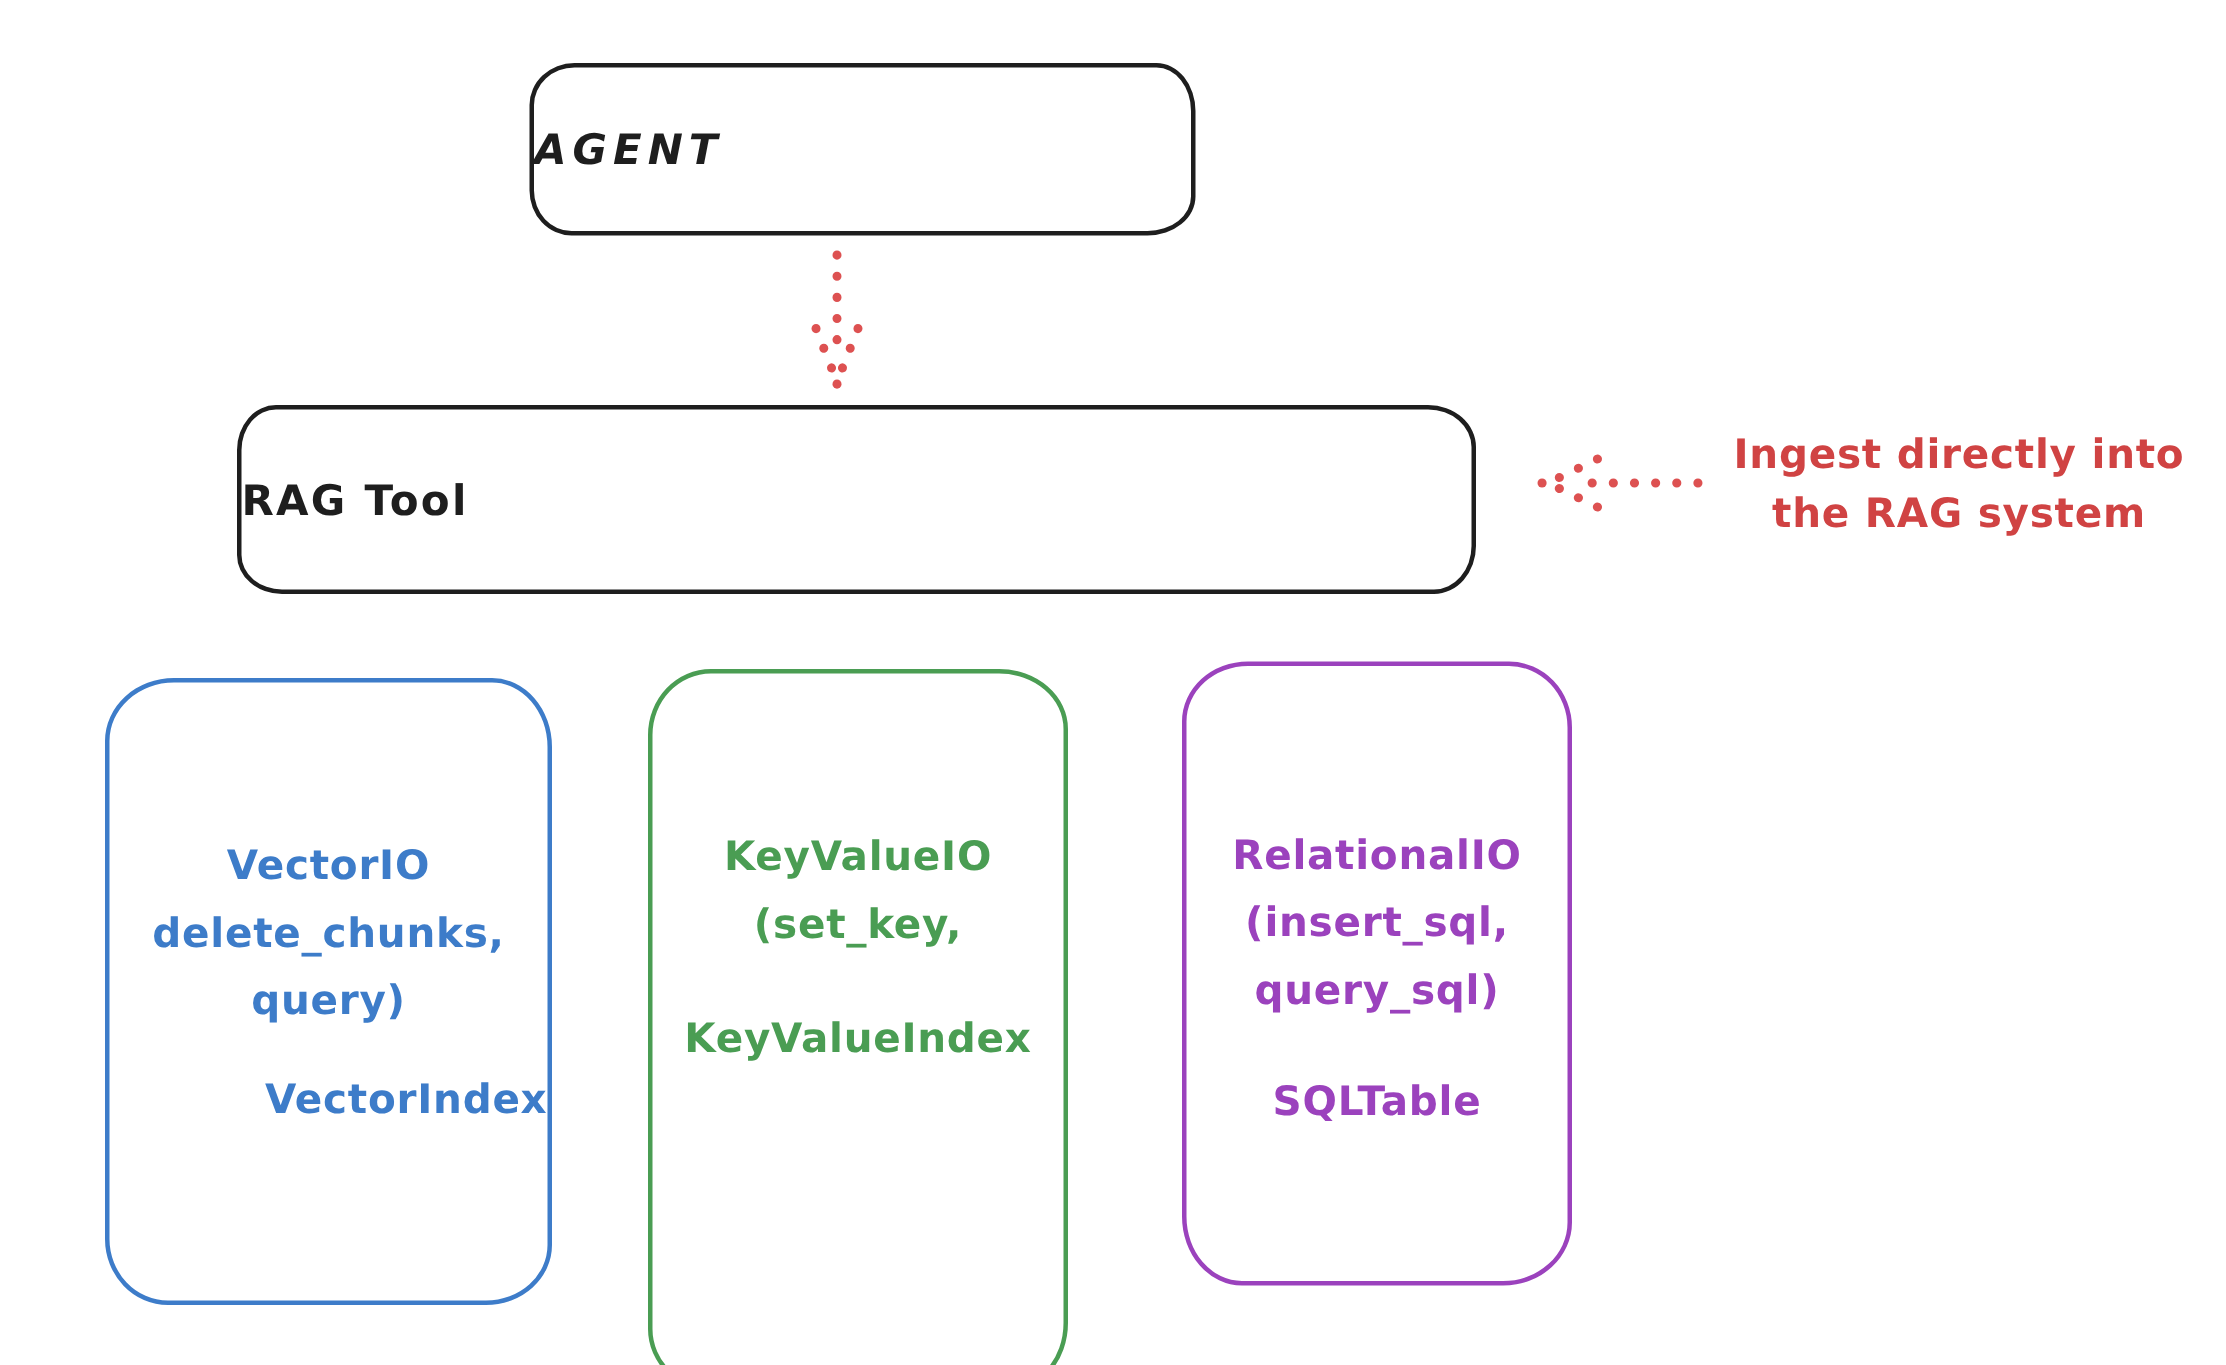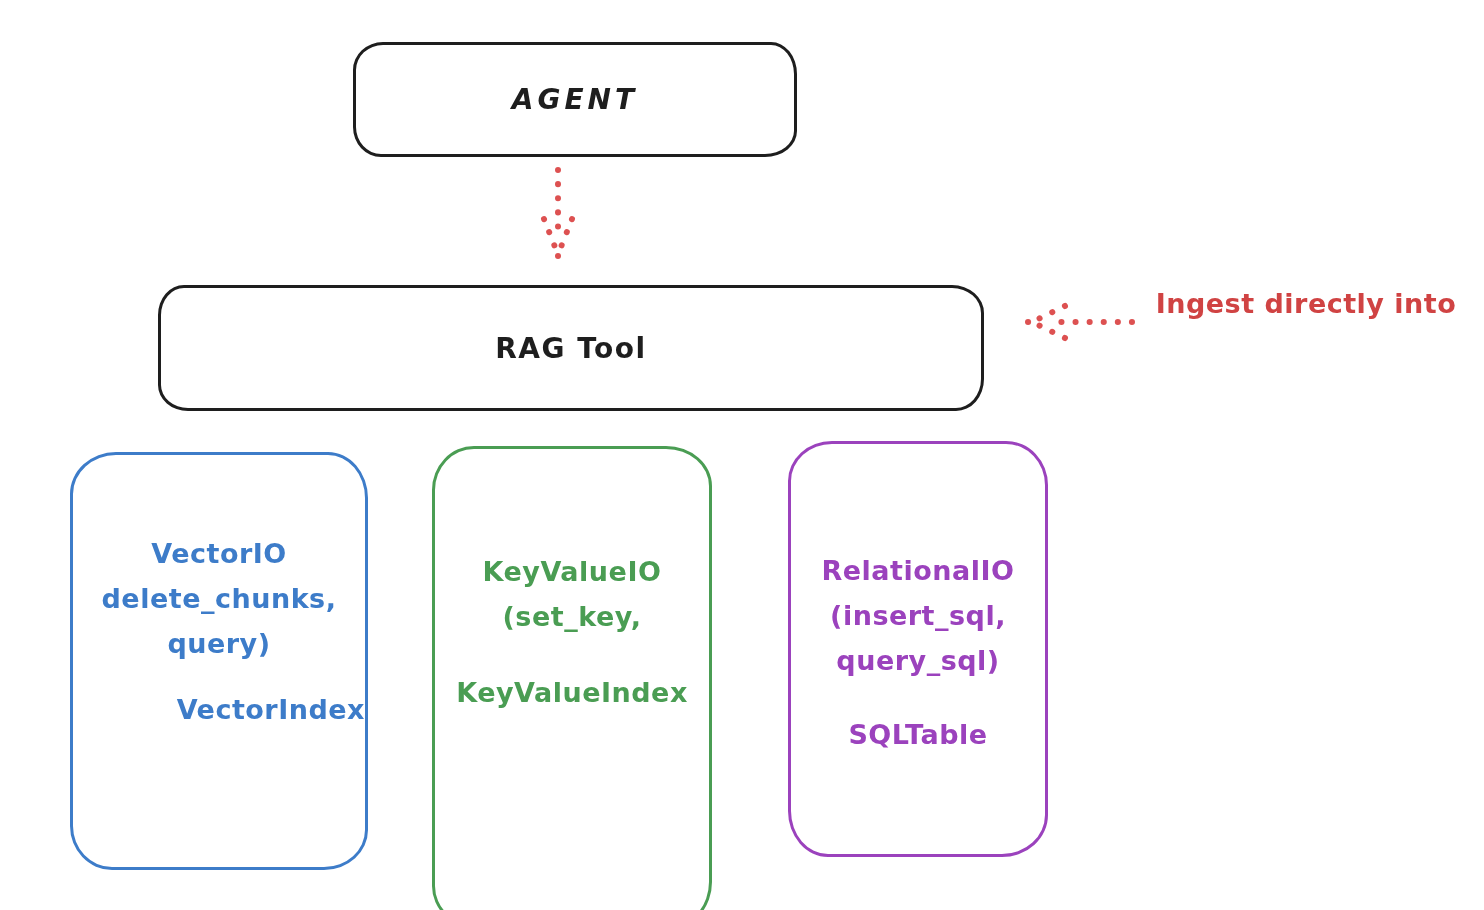--- a/index.html
+++ b/index.html
@@ -16,41 +16,40 @@
     overflow: hidden;
   }
 
   
   .node {
     position: absolute;
     border: 3.5px solid #1e1e1e;
     background: #ffffff;
     display: flex;
     align-items: center;
-    justify-content: center;
+    justify-content: flex-start;
     color: #1e1e1e;
     font-weight: 700;
     box-sizing: border-box;
   }
   .agent-box {
     left: 353px; top: 42px;
     width: 444px; height: 115px;
     border-radius: 30px 26px 32px 28px / 28px 32px 26px 30px;
     font-size: 28px;
     letter-spacing: 4px;
     transform: none;
   }
   .agent-box .lbl { font-style: italic; }
   .rag-box {
     left: 158px; top: 270px;
     width: 826px; height: 126px;
     border-radius: 26px 32px 28px 30px / 30px 28px 32px 26px;
     font-size: 28px;
     letter-spacing: 1.5px;
-    margin-top: 15px;
   }
 
   
   .arrows {
     position: absolute;
     left: 0; top: 0;
     width: 1484px; height: 910px;
     pointer-events: none;
   }
 
@@ -88,21 +87,21 @@
     font-size: 27px;
     letter-spacing: 0.5px;
     white-space: nowrap;
   }
   .sbox-vector {
     left: 70px; top: 452px;
     width: 298px; height: 418px;
     border-color: #3d7cc9;
     color: #3d7cc9;
     border-radius: 46px 40px 44px 42px / 42px 46px 40px 44px;
-    padding-top: 76px;
+    padding-top: 100px;
   }
   .sbox-vector .sindex { margin-top: 28px; text-align: right; }
   .sbox-keyvalue {
     left: 432px; top: 446px;
     width: 280px; height: 482px;
     border-color: #4a9d53;
     color: #4a9d53;
     border-radius: 42px 46px 40px 44px / 44px 40px 46px 42px;
     padding-top: 100px;
   }
@@ -142,20 +141,21 @@
     <g stroke="#dd5151" stroke-width="6" fill="none" stroke-linecap="round" stroke-dasharray="0.1 14">
       <path d="M1132 322 L1048 322"></path>
       <path d="M1065 306 L1034 321"></path>
       <path d="M1065 338 L1034 323"></path>
       <path d="M1028 322 L1029 322"></path>
     </g>
   </svg>
 
   <div class="annotation">
     <div>Ingest directly into</div>
+    <div>the RAG system</div>
   </div>
 
   <div class="sbox sbox-vector">
     <span class="sline">VectorIO</span>
     <span class="sline">delete_chunks,</span>
     <span class="sline">query)</span>
     <div class="sindex">VectorIndex</div>
   </div>
 
   <div class="sbox sbox-keyvalue">

